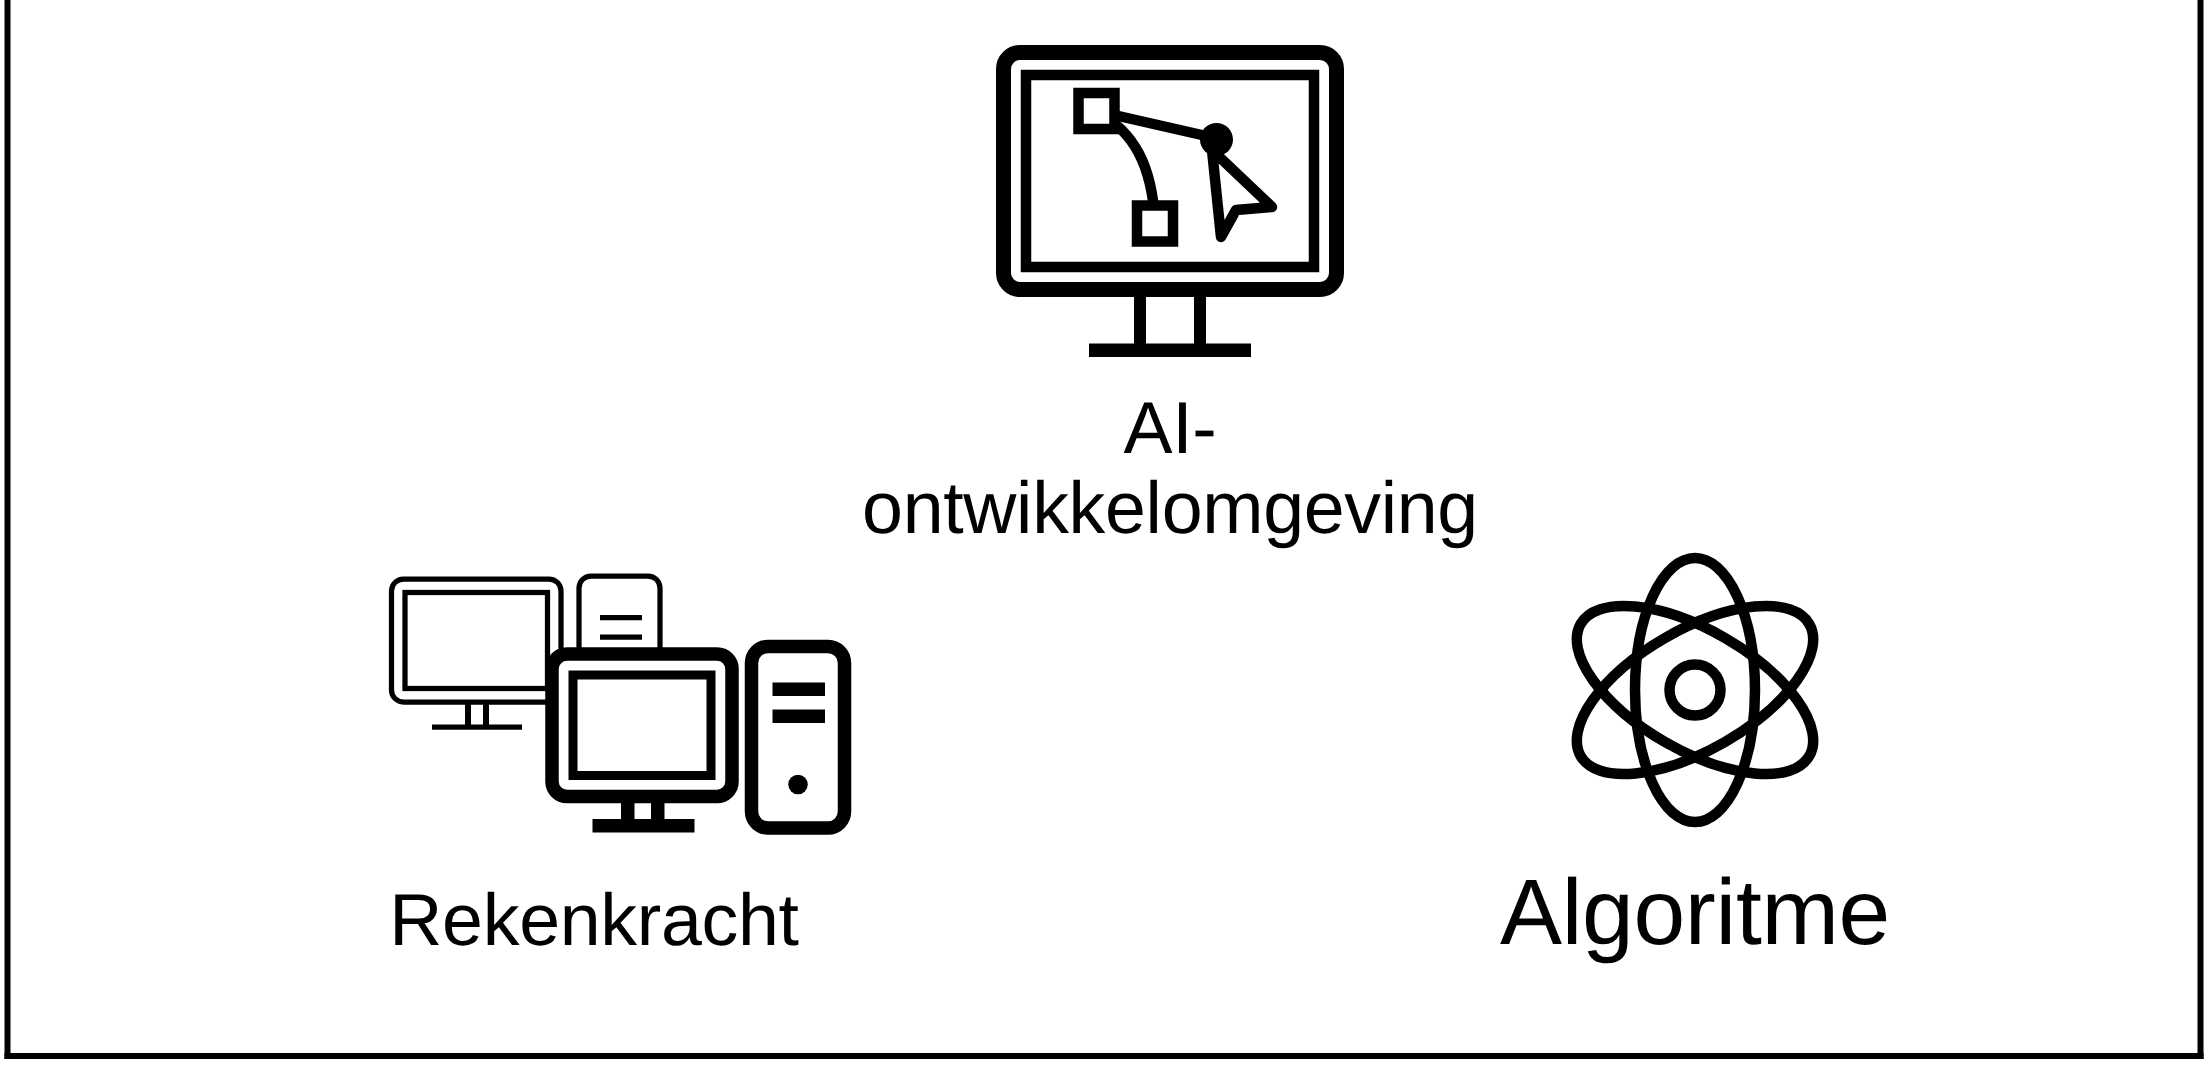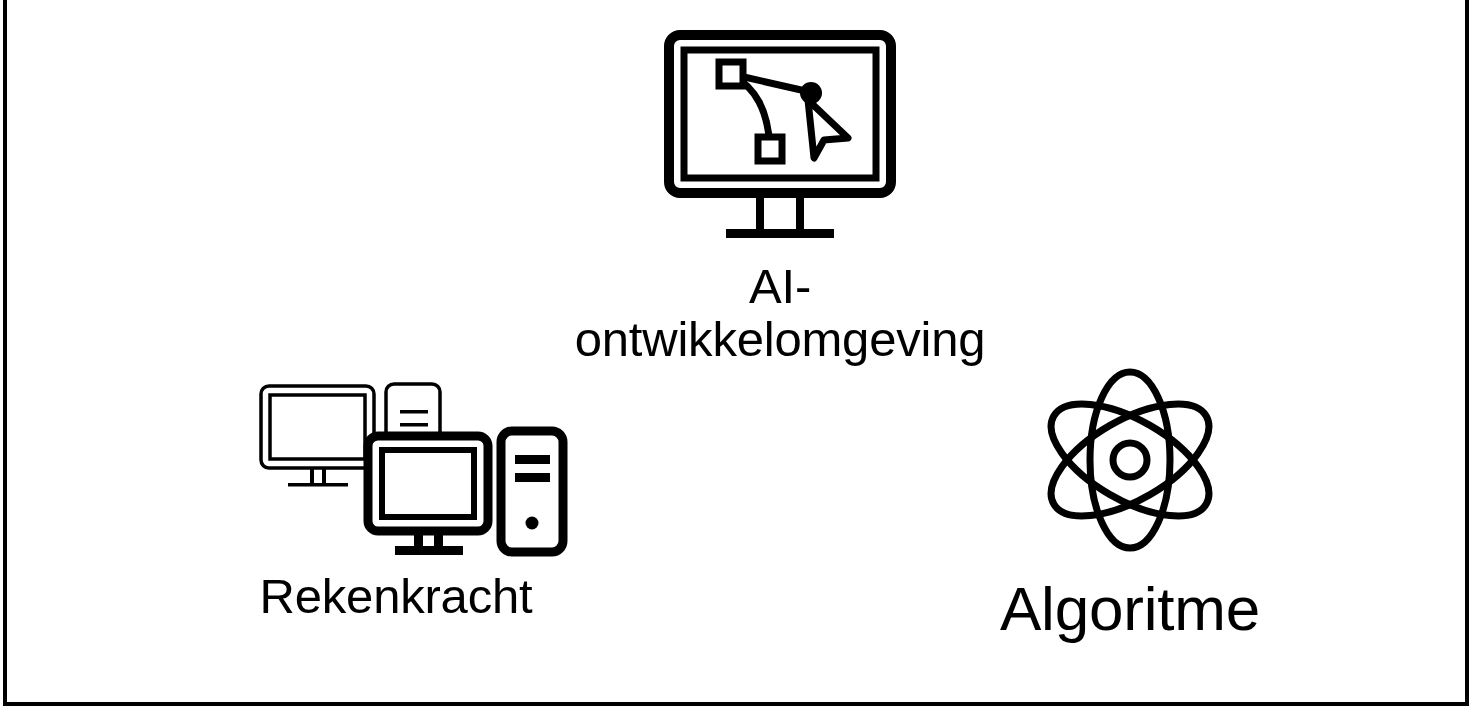--- a/index.html
+++ b/index.html
@@ -63,21 +63,21 @@
     margin-top: 18px;
   }
 
   #node-rekenkracht {
     left: 186px;
     top: 366px;
     width: 420px;
   }
   #node-rekenkracht .caption {
     font-size: 49px;
-    margin-top: 12px;
+    margin-top: 30px;
   }
 
   #node-algoritme {
     left: 980px;
     top: 362px;
     width: 300px;
   }
   #node-algoritme .caption {
     font-size: 62px;
     margin-top: 18px;

